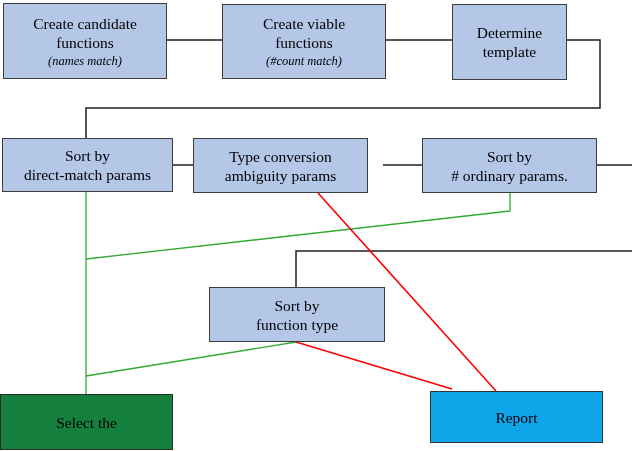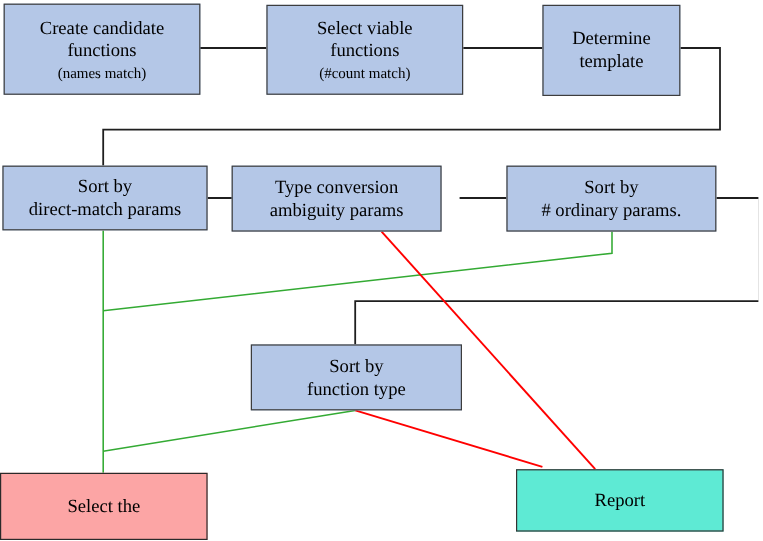--- a/index.html
+++ b/index.html
@@ -17,24 +17,24 @@
     z-index:2;
     display:flex;
     flex-direction:column;
     align-items:center;
     justify-content:center;
     text-align:center;
     color:#000000;
     border:1.5px solid #3d3d3d;
   }
   .node.blue{background:#b4c7e7;}
-  .node.green{background:#fca5a5;border-color:#2a2a2a;}
-  .node.red{background:#5eead4;border-color:#333333;}
+  .node.green{background:#15803d;border-color:#2a2a2a;}
+  .node.red{background:#0ea5e9;border-color:#333333;}
   .nline{font-size:15.5px;line-height:19px;white-space:nowrap;}
-  .nnote{font-size:12.5px;line-height:16px;white-space:nowrap;margin-top:1px;}
+  .nnote{font-size:12.5px;line-height:16px;white-space:nowrap;margin-top:1px;font-style:italic;}
 </style>
 </head>
 <body>
 
 <div id="canvas">
 
   <svg class="wires" width="636" height="451" viewBox="0 0 636 451">
 
     <polyline points="166,40 222,40" fill="none" stroke-width="1.5" stroke="#1f1f1f"></polyline>
     <polyline points="386,40 452,40" fill="none" stroke-width="1.5" stroke="#1f1f1f"></polyline>
@@ -51,21 +51,21 @@
     <polyline points="296,342 452,389" fill="none" stroke-width="1.6" stroke="#ff0000"></polyline>
   </svg>
 
   <div class="node blue" style="left:3px;top:3px;width:164px;height:76px">
     <div class="nline">Create candidate</div>
     <div class="nline">functions</div>
     <div class="nnote">(names match)</div>
   </div>
 
   <div class="node blue" style="left:222px;top:4px;width:164px;height:75px">
-    <div class="nline">Select viable</div>
+    <div class="nline">Create viable</div>
     <div class="nline">functions</div>
     <div class="nnote">(#count match)</div>
   </div>
 
   <div class="node blue" style="left:452px;top:4px;width:115px;height:76px">
     <div class="nline">Determine</div>
     <div class="nline">template</div>
   </div>
 
   <div class="node blue" style="left:2px;top:138px;width:171px;height:54px">

